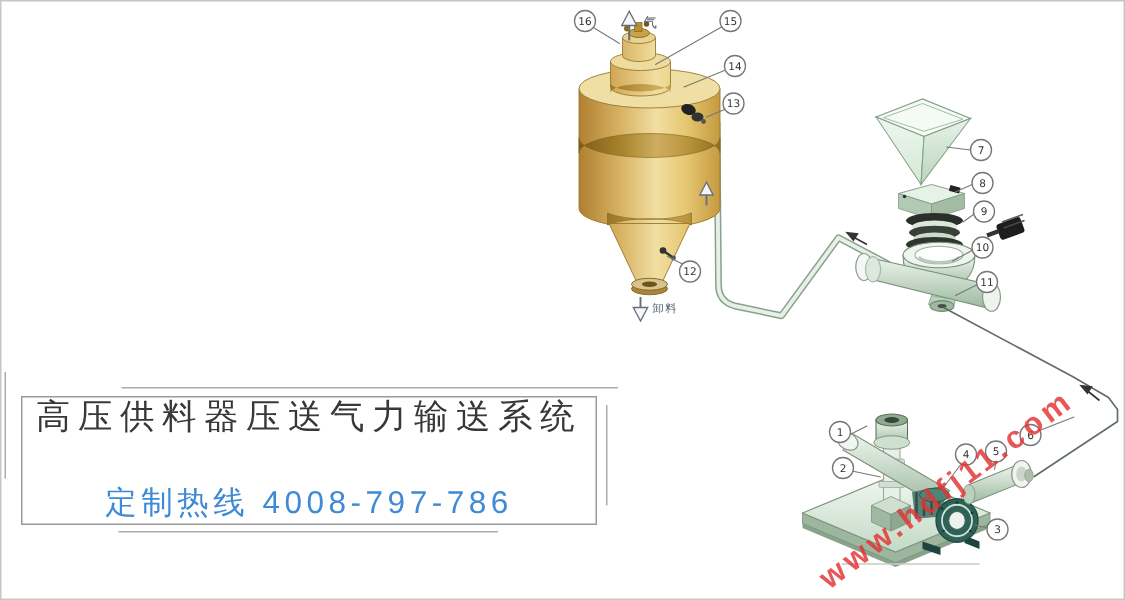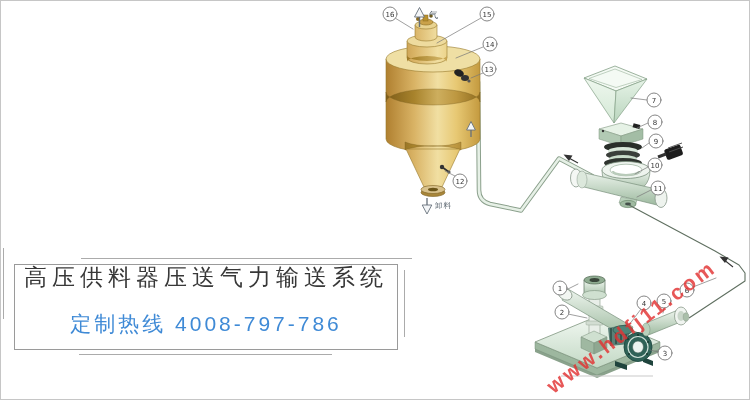--- a/index.html
+++ b/index.html
@@ -3,21 +3,21 @@
 <meta charset="utf-8">
 <style>
   html,body{margin:0;padding:0;background:#fff;}
   .canvas{position:relative;width:750px;height:400px;background:#ffffff;border:1px solid #c6c6c6;box-sizing:border-box;overflow:hidden;font-family:"Liberation Sans","DejaVu Sans",sans-serif;}
   .diagram{position:absolute;left:0;top:0;z-index:1;}
   
   .watermark{position:absolute;left:541px;top:378px;z-index:3;transform:rotate(-37deg);transform-origin:0 0;
     font-size:21px;font-weight:600;letter-spacing:3px;color:#e23333;opacity:.82;white-space:nowrap;}
   
   .title-box{position:absolute;left:13px;top:263px;width:382px;height:84px;z-index:4;background:#fff;
-    border:1px solid #9a9a9a;display:flex;flex-direction:column;align-items:center;justify-content:flex-start;}
+    border:1px solid #9a9a9a;display:flex;flex-direction:column;align-items:center;justify-content:space-between;}
   .tb-title{font-size:23px;font-weight:500;color:#383838;letter-spacing:5px;line-height:1.1;white-space:nowrap;}
   .tb-hotline{margin-top:20px;font-size:21px;font-weight:500;color:#3f8ad6;letter-spacing:3px;white-space:nowrap;}
   .deco{position:absolute;background:#ababab;z-index:2;}
   .deco-left{left:2px;top:247px;width:1px;height:71px;}
   .deco-top{left:80px;top:257px;width:331px;height:1px;}
   .deco-right{left:403px;top:269px;width:1px;height:67px;}
   .deco-bottom{left:78px;top:353px;width:253px;height:1px;}
   svg text{font-family:"DejaVu Sans","Liberation Sans",sans-serif;}
   .callout-num{font-size:7px;fill:#333;}
   .flow-label{fill:#55606a;}

